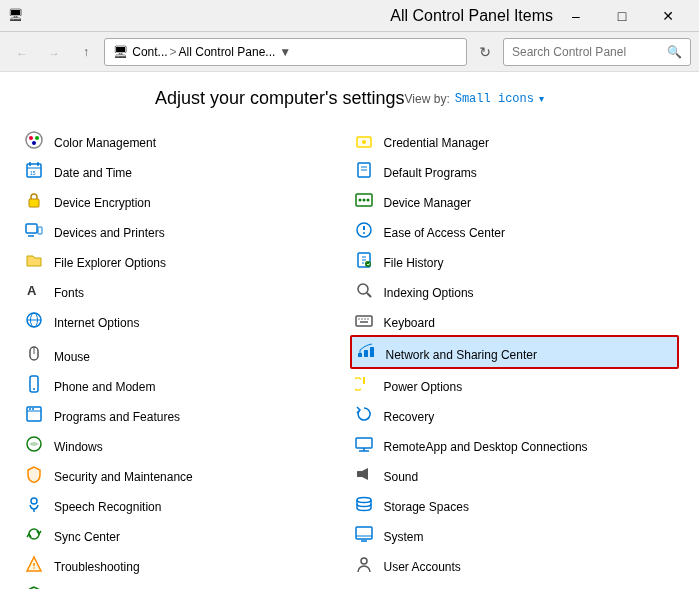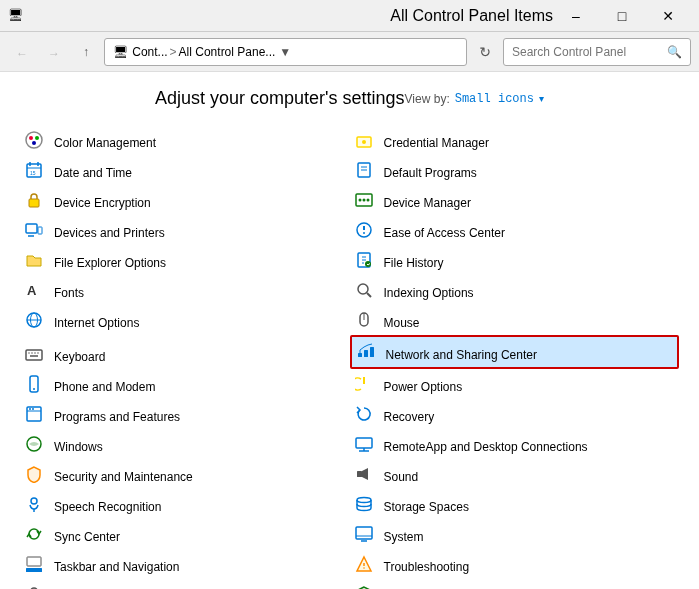--- a/index.html
+++ b/index.html
@@ -295,39 +295,39 @@
             <circle cx="9" cy="9" r="7" stroke="#0078d7" stroke-width="1.5"></circle>
             <ellipse cx="9" cy="9" rx="3.5" ry="7" stroke="#0078d7" stroke-width="1"></ellipse>
             <line x1="2" y1="9" x2="16" y2="9" stroke="#0078d7" stroke-width="1"></line>
           </svg>
         </div>
         <span class="item-label">Internet Options</span>
       </div>
       <div class="item">
         <div class="item-icon">
           <svg viewBox="0 0 18 18" fill="none">
-            <rect x="5" y="2" width="8" height="13" rx="4" stroke="#555" stroke-width="1.5"></rect>
-            <line x1="9" y1="2" x2="9" y2="9" stroke="#555" stroke-width="1"></line>
-          </svg>
-        </div>
-        <span class="item-label">Mouse</span>
-      </div>
-      <div class="item">
-        <div class="item-icon">
-          <svg viewBox="0 0 18 18" fill="none">
             <rect x="1" y="5" width="16" height="10" rx="1" stroke="#555" stroke-width="1.5"></rect>
             <line x1="4" y1="8" x2="4" y2="8" stroke="#555" stroke-width="1.5" stroke-linecap="round"></line>
             <line x1="7" y1="8" x2="7" y2="8" stroke="#555" stroke-width="1.5" stroke-linecap="round"></line>
             <line x1="10" y1="8" x2="10" y2="8" stroke="#555" stroke-width="1.5" stroke-linecap="round"></line>
             <line x1="13" y1="8" x2="13" y2="8" stroke="#555" stroke-width="1.5" stroke-linecap="round"></line>
             <line x1="5" y1="11" x2="13" y2="11" stroke="#555" stroke-width="1.5"></line>
           </svg>
         </div>
         <span class="item-label">Keyboard</span>
       </div>
+      <div class="item">
+        <div class="item-icon">
+          <svg viewBox="0 0 18 18" fill="none">
+            <rect x="5" y="2" width="8" height="13" rx="4" stroke="#555" stroke-width="1.5"></rect>
+            <line x1="9" y1="2" x2="9" y2="9" stroke="#555" stroke-width="1"></line>
+          </svg>
+        </div>
+        <span class="item-label">Mouse</span>
+      </div>
       <div class="item highlighted">
         <div class="item-icon">
           <svg viewBox="0 0 18 18" fill="none">
             <rect x="1" y="10" width="4" height="4" rx="0.5" fill="#0078d7"></rect>
             <rect x="7" y="7" width="4" height="7" rx="0.5" fill="#0078d7"></rect>
             <rect x="13" y="4" width="4" height="10" rx="0.5" fill="#0078d7"></rect>
             <path d="M3 10V7l4-3 4-2 4-1" stroke="#0078d7" stroke-width="1" fill="none"></path>
           </svg>
         </div>
         <span class="item-label">Network and Sharing Center</span>
@@ -443,29 +443,20 @@
             <rect x="1" y="2" width="16" height="12" rx="1" stroke="#0078d7" stroke-width="1.5"></rect>
             <line x1="1" y1="11" x2="17" y2="11" stroke="#0078d7" stroke-width="1"></line>
             <line x1="6" y1="16" x2="12" y2="16" stroke="#0078d7" stroke-width="1.5"></line>
           </svg>
         </div>
         <span class="item-label">System</span>
       </div>
       <div class="item">
         <div class="item-icon">
           <svg viewBox="0 0 18 18" fill="none">
-            <rect x="1" y="13" width="16" height="4" fill="#0078d7" rx="0.5"></rect>
-            <rect x="2" y="2" width="14" height="9" rx="0.5" stroke="#555" stroke-width="1"></rect>
-          </svg>
-        </div>
-        <span class="item-label">Taskbar and Navigation</span>
-      </div>
-      <div class="item">
-        <div class="item-icon">
-          <svg viewBox="0 0 18 18" fill="none">
             <path d="M9 2l7 14H2z" stroke="#ff8c00" stroke-width="1.5" fill="#fff8e1"></path>
             <line x1="9" y1="8" x2="9" y2="11" stroke="#ff8c00" stroke-width="1.5"></line>
             <circle cx="9" cy="13" r="0.8" fill="#ff8c00"></circle>
           </svg>
         </div>
         <span class="item-label">Troubleshooting</span>
       </div>
       <div class="item">
         <div class="item-icon">
           <svg viewBox="0 0 18 18" fill="none">

